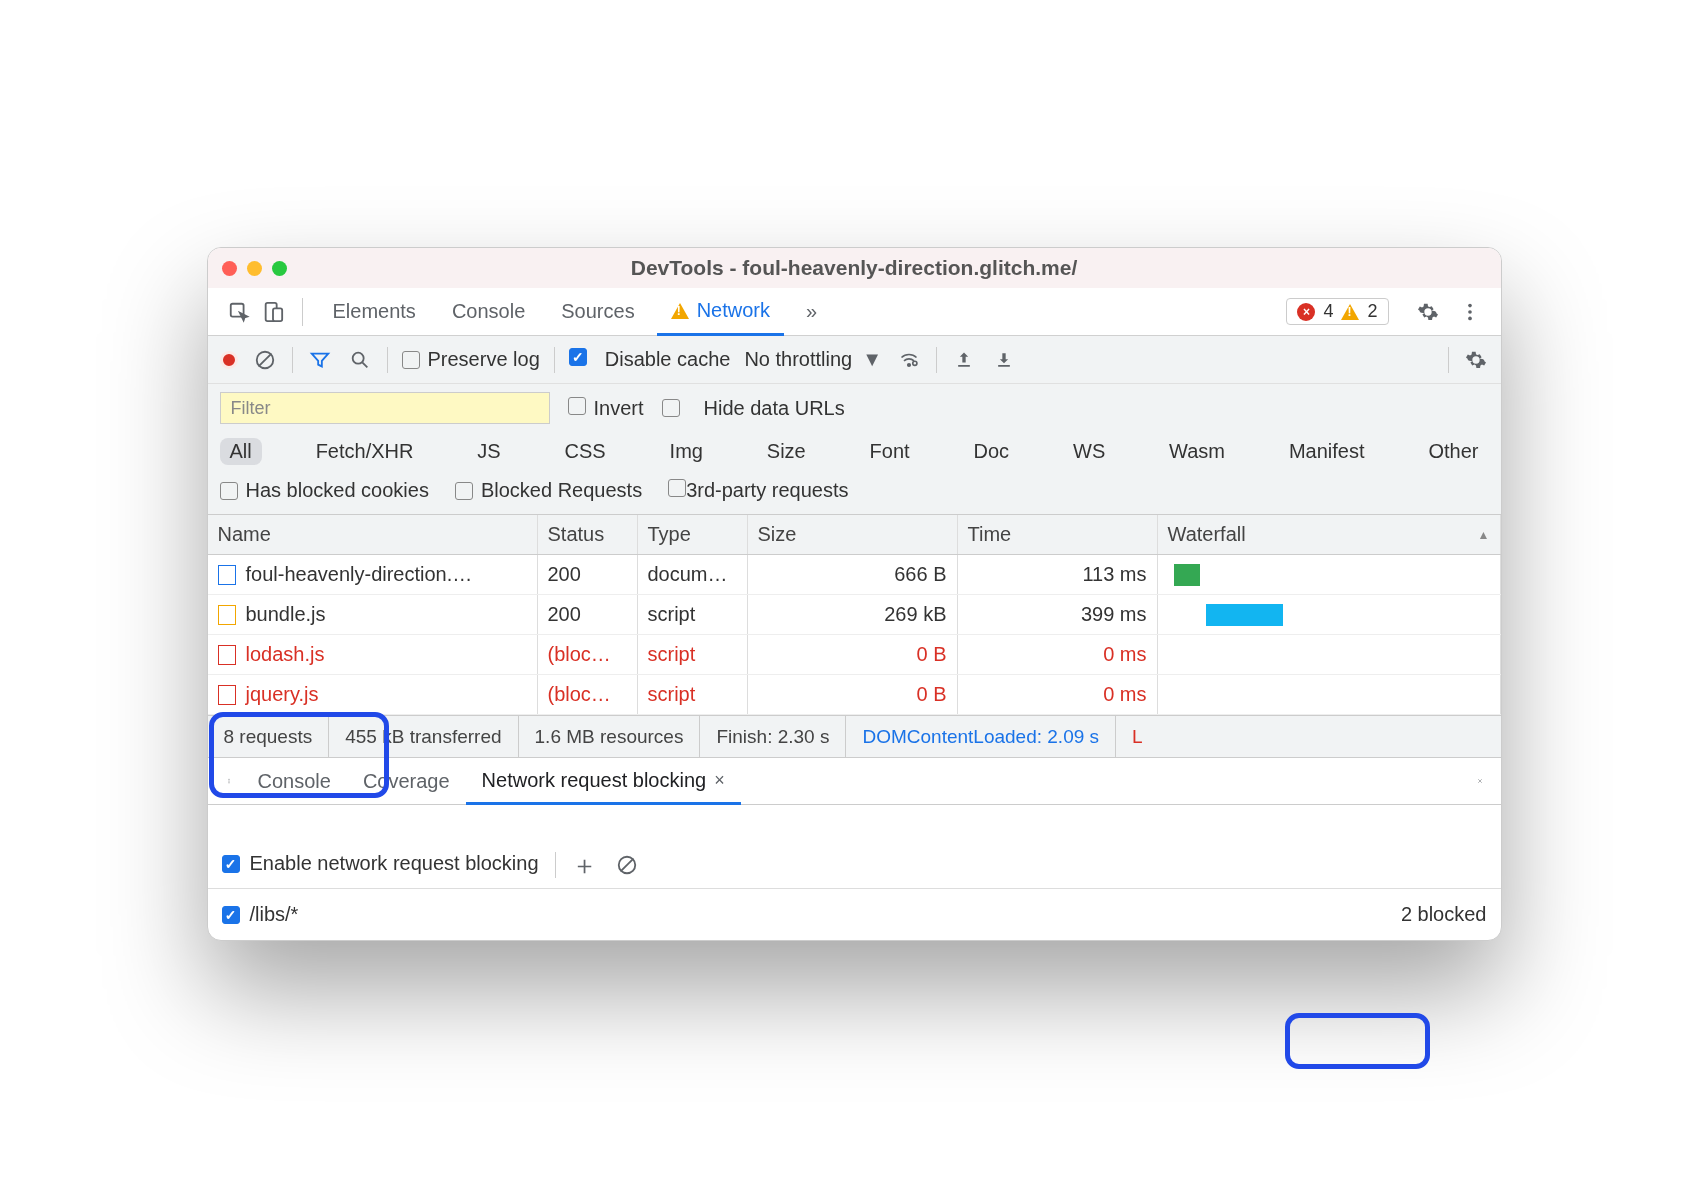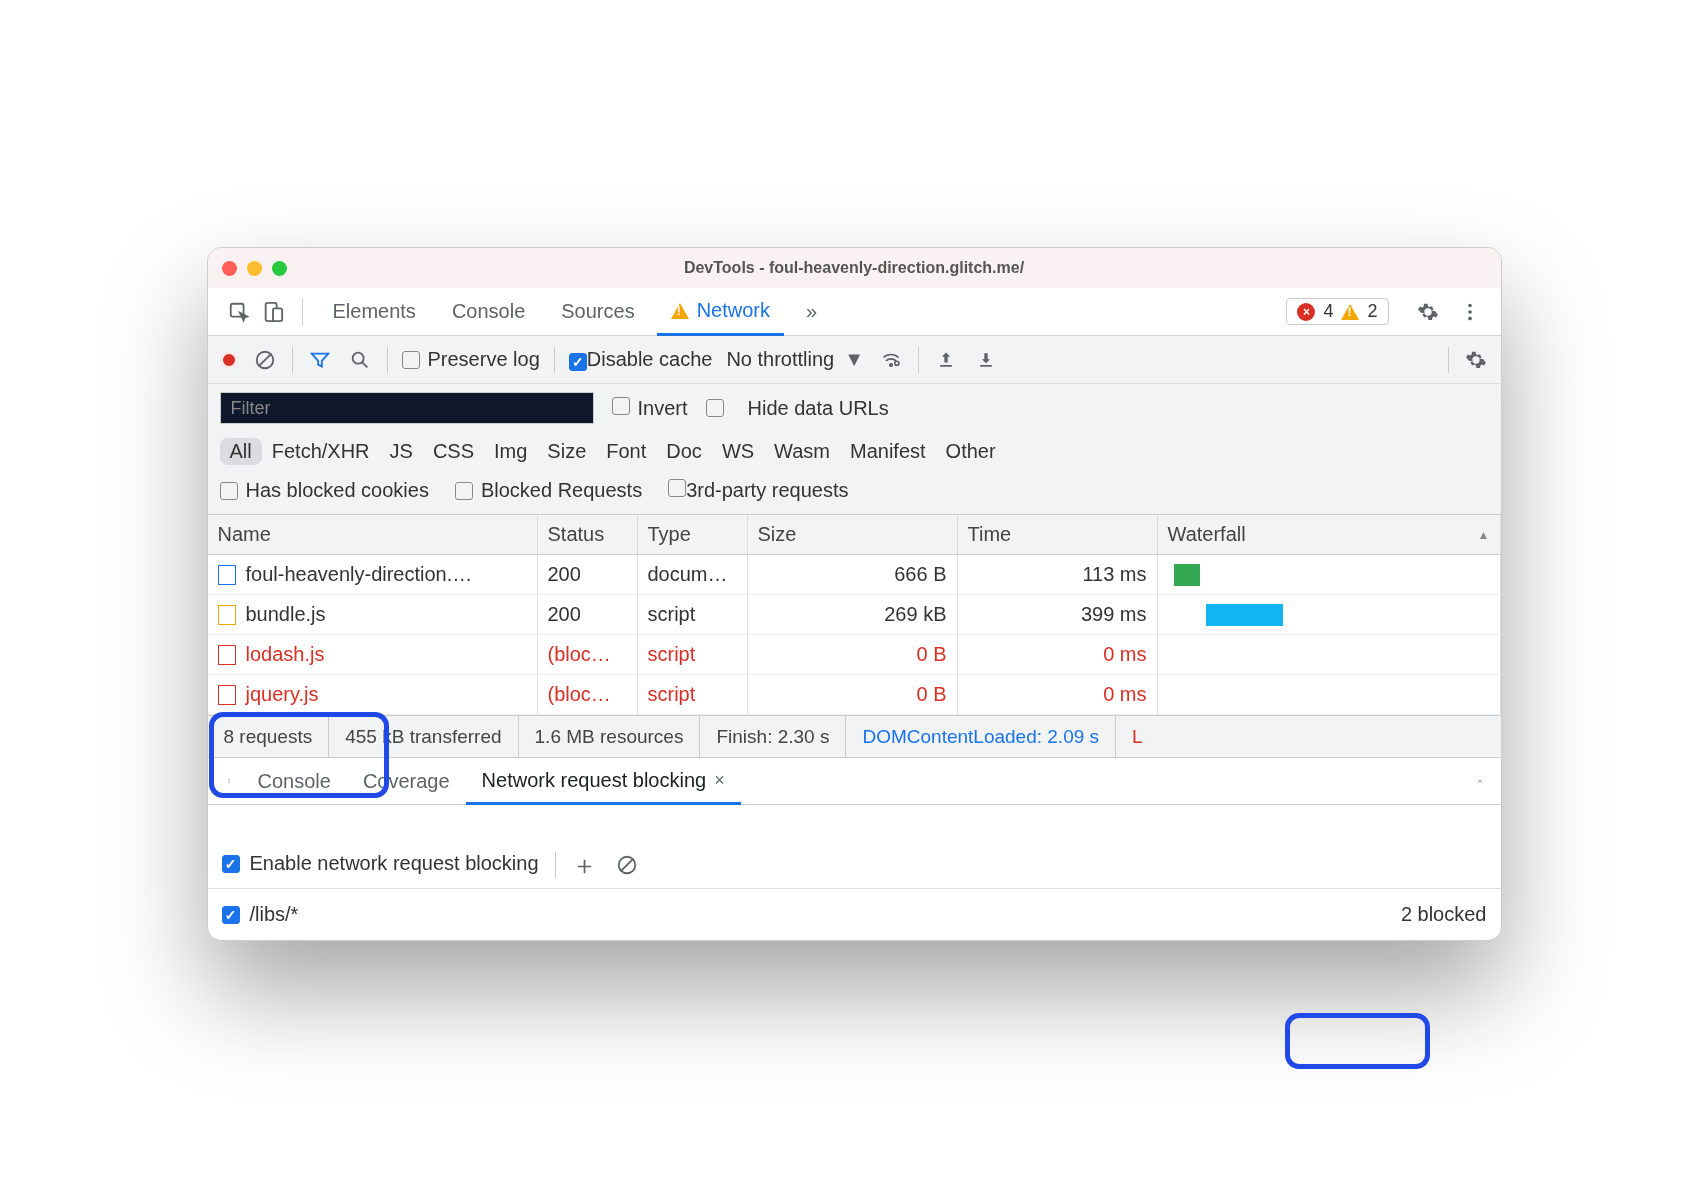--- a/index.html
+++ b/index.html
@@ -4,21 +4,21 @@
 <style>
   * { box-sizing: border-box; font-family: -apple-system, BlinkMacSystemFont, "Segoe UI", Helvetica, Arial, sans-serif; }
   body { margin:0; background:#fff; width:1708px; height:1188px; display:flex; align-items:center; justify-content:center; }
   .stage { width:1295px; position:relative; }
   .window { background:#fff; border:1px solid #ccc; border-radius:14px; box-shadow:0 50px 100px rgba(0,0,0,.35); overflow:hidden; }
 
   .titlebar { height:40px; background:#f9f1f2; display:flex; align-items:center; padding:0 14px; position:relative; }
   .traffic { display:flex; gap:10px; }
   .tl { width:15px; height:15px; border-radius:50%; }
   .tl.red{background:#ff5f57;} .tl.yel{background:#ffbd2e;} .tl.grn{background:#28c940;}
-  .title { position:absolute; left:0; right:0; text-align:center; font-size:16px; color:#555; font-weight:600; }
+  .title { position:absolute; left:0; right:0; text-align:center; font-size:21px; color:#555; font-weight:600; }
 
   .tabbar { height:48px; border-bottom:1px solid #d0d0d0; display:flex; align-items:center; padding:0 18px; gap:8px; font-size:20px; color:#5f6368; }
   .tabbar .sep { width:1px; height:28px; background:#ccc; margin:0 8px; }
   .ticon { width:26px; height:26px; display:inline-flex; align-items:center; justify-content:center; }
   .tabitem { padding:0 14px; height:100%; display:flex; align-items:center; gap:8px; cursor:pointer; }
   .tabitem.active { color:#1a73e8; border-bottom:3px solid #1a73e8; margin-bottom:-1px; font-weight:500; }
   .spacer { flex:1; }
   .rightcounts { display:flex; align-items:center; gap:8px; border:1px solid #ccc; border-radius:4px; padding:2px 10px; font-size:18px; color:#333; }
   .badge { width:18px; height:18px; border-radius:50%; display:inline-flex; align-items:center; justify-content:center; font-size:12px; color:#fff; font-weight:700; }
   .badge.err{background:#d93025;} 
@@ -29,23 +29,23 @@
   .toolbar .sep { width:1px; height:26px; background:#ccc; }
   .rec-dot { width:18px; height:18px; border-radius:50%; background:#d93025; border:3px solid #fbe9e7; }
   .ico-btn { width:26px; height:26px; display:inline-flex; align-items:center; justify-content:center; cursor:pointer; color:#5f6368; }
   .ico-btn.blue{ color:#1a73e8; }
   .chk { width:18px; height:18px; border:1.5px solid #888; border-radius:3px; display:inline-flex; align-items:center; justify-content:center; }
   .chk.on { background:#1a73e8; border-color:#1a73e8; color:#fff; }
   .chk.on::after { content:"✓"; font-size:14px; font-weight:700; }
   .sel { display:flex; align-items:center; gap:10px; }
 
   .filterrow { background:#f1f3f4; padding:8px 12px; display:flex; align-items:center; gap:18px; font-size:20px; color:#333; }
-  .filter-input { width:374px; height:32px; background:#0f172a; border:1px solid #ccc; padding:0 10px; font-size:18px; color:#888; display:flex; align-items:center; }
-
-  .pillrow { background:#f1f3f4; padding:6px 12px; display:flex; font-size:20px; color:#333; }
+  .filter-input { width:330px; height:32px; background:#fef9c3; border:1px solid #ccc; padding:0 10px; font-size:18px; color:#888; display:flex; align-items:center; }
+
+  .pillrow { background:#f1f3f4; padding:6px 12px; display:flex; font-size:20px; color:#333;justify-content:space-between; }
   .pill { padding:2px 10px; border-radius:8px; cursor:pointer; }
   .pill.active { background:#dadce0; }
 
   .optrow { background:#f1f3f4; padding:8px 12px 12px; display:flex; gap:26px; font-size:20px; color:#333; border-bottom:1px solid #ccc; }
 
   .table { width:100%; font-size:20px; color:#333; }
   .thead, .trow { display:grid; grid-template-columns: 330px 100px 110px 210px 200px 1fr; }
   .thead { background:#f1f3f4; border-bottom:1px solid #ccc; }
   .th, .td { padding:8px 10px; border-right:1px solid #ddd; white-space:nowrap; overflow:hidden; text-overflow:ellipsis; display:flex; align-items:center; }
   .th { font-weight:400; color:#444; position:relative; }
@@ -163,21 +163,21 @@
             <circle cx="10" cy="10" r="6"></circle>
             <line x1="20" y1="20" x2="14.5" y2="14.5"></line>
           </svg>
     </span>
     <span class="sep"></span>
     <label style="display:flex;align-items:center;gap:8px">
       <span class="chk"></span>
           <span>Preserve log</span>
     </label>
     <span class="sep"></span>
-    <label style="display:flex;align-items:flex-end;gap:0">
+    <label style="display:flex;align-items:flex-start;gap:18px">
       <span class="chk on"></span>
           <span>Disable cache</span>
     </label>
     <div class="sel">
       <span>No throttling</span>
       <span style="color:#5f6368">▼</span>
     </div>
     <span class="ico-btn">
       <svg viewBox="0 0 24 24" width="20" height="20" fill="none" stroke="#5f6368" stroke-width="2">
             <path d="M3 9a13 13 0 0118 0"></path>

